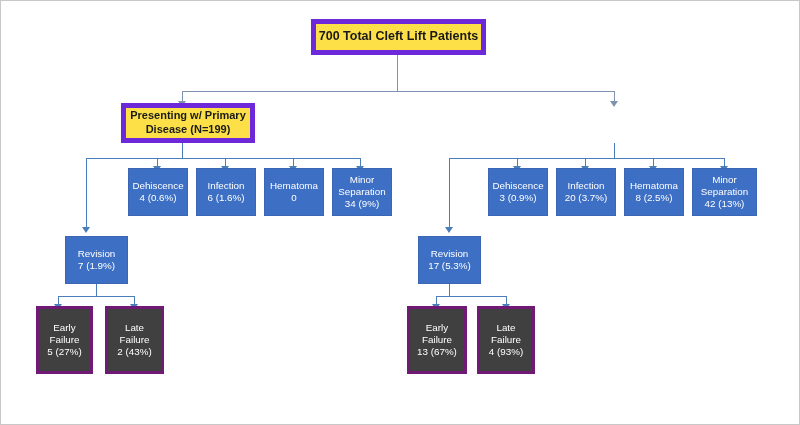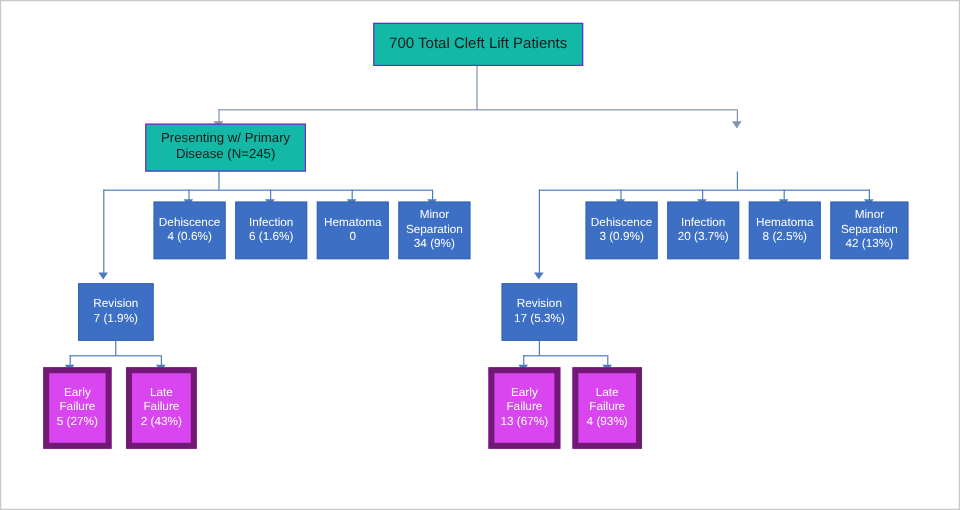--- a/index.html
+++ b/index.html
@@ -26,32 +26,33 @@
     flex-direction: column;
     align-items: center;
     justify-content: center;
     text-align: center;
     line-height: 1.25;
     z-index: 3;
   }
   .node .line { display: block; white-space: nowrap; }
 
   .node.light {
-    background: #14b8a6;
-    border: 1px solid #6d28d9;
+    background: #fde047;
+    border: 5px solid #6d28d9;
     color: #1a1a1a;
+    font-weight: bold;
   }
   .node.blue {
     background: #3d6fc4;
     border: 1px solid #3a66b4;
     color: #ffffff;
   }
   .node.orange {
-    background: #d946ef;
-    border: 5px solid #701a75;
+    background: #404040;
+    border: 3px solid #701a75;
     color: #ffffff;
   }
 
   .f12  { font-size: 12.5px; }
   .f11  { font-size: 11px; }
   .f10  { font-size: 9.8px; }
 
   
   .conn {
     position: absolute;
@@ -133,21 +134,21 @@
   <div class="arrow" style="left:431px; top:303px;"></div>
   <div class="conn v" style="left:505px; top:295px; height:10px;"></div>
   <div class="arrow" style="left:501px; top:303px;"></div>
 
   <div class="node light f12" style="left:310px; top:18px; width:175px; height:36px;">
     <span class="line">700 Total Cleft Lift Patients</span>
   </div>
 
   <div class="node light f11" style="left:120px; top:102px; width:134px; height:40px;">
     <span class="line">Presenting w/ Primary</span>
-    <span class="line">Disease (N=245)</span>
+    <span class="line">Disease (N=199)</span>
   </div>
 
 
   <div class="node blue f10" style="left:127px; top:167px; width:60px; height:48px;">
     <span class="line">Dehiscence</span>
     <span class="line">4 (0.6%)</span>
   </div>
 
   <div class="node blue f10" style="left:195px; top:167px; width:60px; height:48px;">
     <span class="line">Infection</span>

